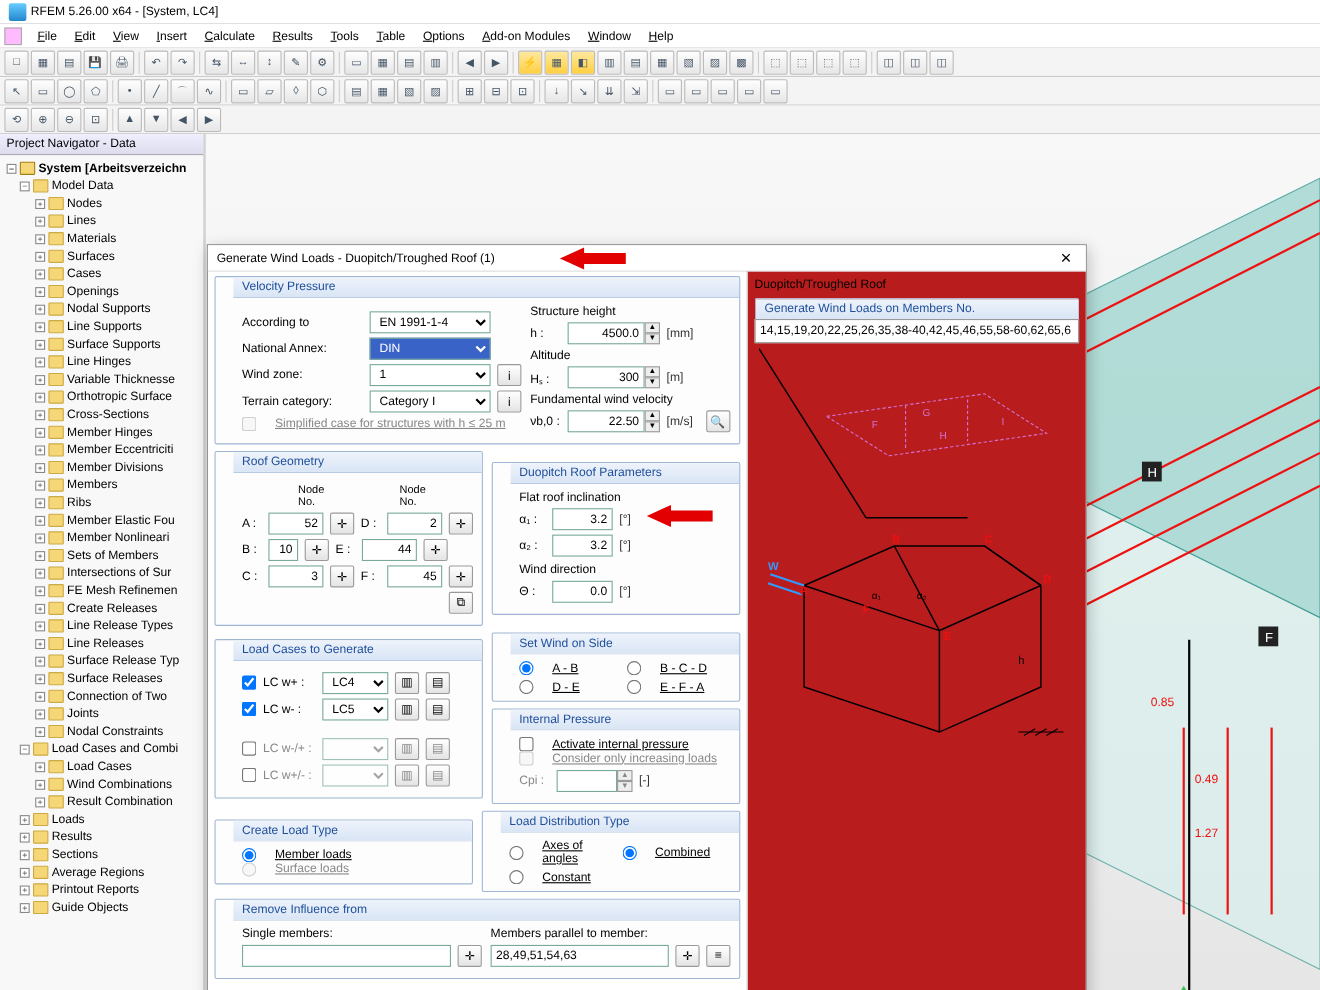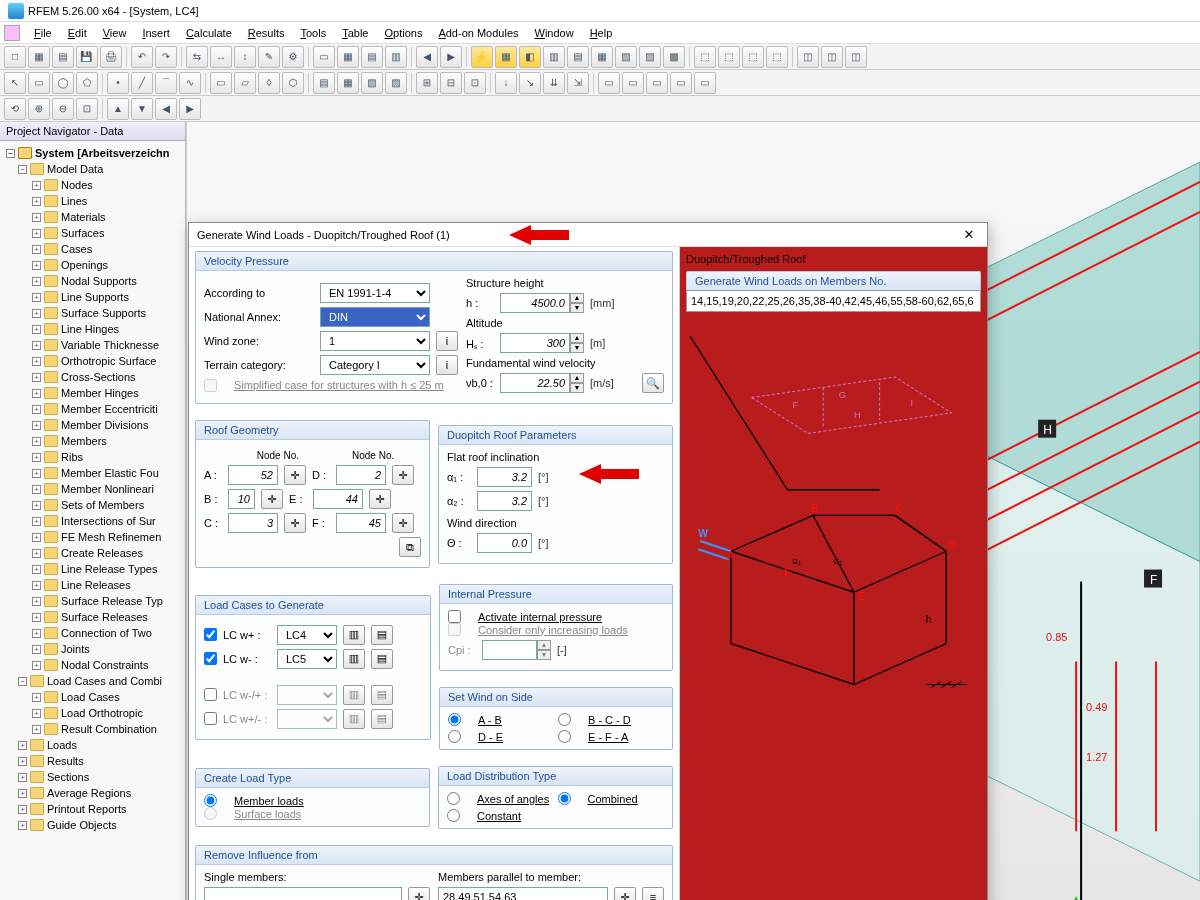--- a/index.html
+++ b/index.html
@@ -37,29 +37,29 @@
   .model3d { position:absolute; inset:0; }
 
   
   .dialog { position:absolute; left:188px; top:100px; width:800px; background:#fff; border:1px solid #888; box-shadow:2px 4px 14px rgba(0,0,0,.25); z-index:50; }
   .dlg-title { background:#fff; border-bottom:1px solid #ddd; padding:4px 8px; display:flex; align-items:center; }
   .dlg-title .close { margin-left:auto; width:20px; text-align:center; font-size:13px; cursor:pointer; }
   .dlg-body { display:flex; }
   .dlg-left { width:490px; padding:4px 6px 6px 6px; }
   .dlg-right { flex:1; background:#b91c1c; border-left:1px solid #ccc; padding:6px; position:relative; }
 
-  .group { border:1px solid #9fb6d4; border-radius:2px; margin-bottom:16px; background:#fdfdfd; }
+  .group { border:1px solid #9fb6d4; border-radius:2px; margin-bottom:6px; background:#fdfdfd;padding-left:16px; }
   .group > .ghdr { background:linear-gradient(#eef3fb,#d9e5f5); color:#1e4f9b; font-weight:normal; padding:3px 8px; border-bottom:1px solid #b9cbe4; border-radius:2px 2px 0 0; }
   .group > .gbody { padding:6px 8px; }
 
   .row { display:flex; align-items:center; gap:6px; margin:4px 0; }
   label.fld { width:110px; }
   select.ctl, input.ctl { height:20px; border:1px solid #7a9; background:#fff; padding:0 4px; font-size:11px; }
   select.ctl { width:110px; }
-  input.num { width:70px; text-align:right;font-style:italic; }
+  input.num { width:70px; text-align:right; }
   .spin { display:inline-flex; }
   .spin .updn { width:14px; display:flex; flex-direction:column; }
   .spin .updn div { height:10px; border:1px solid #999; background:#eee; font-size:7px; text-align:center; line-height:8px; }
   .unit { color:#333; }
   .iconbtn { width:22px; height:20px; border:1px solid #999; background:linear-gradient(#fff,#e4e4e4); border-radius:2px; display:flex; align-items:center; justify-content:center; font-size:11px; }
 
   .two-col { display:flex; gap:8px;align-items:center; }
   .two-col > .col { flex:1; }
 
   .radio, .check { display:flex; align-items:center; gap:17px;text-decoration:underline; }
@@ -364,21 +364,21 @@
         </div>
       <div id="tree-lcc">
           <div class="tree-item tree-indent2">
             <span class="exp">+</span>
             <span class="ico"></span>
             <span>Load Cases</span>
           </div>
           <div class="tree-item tree-indent2">
             <span class="exp">+</span>
             <span class="ico"></span>
-            <span>Load Orthotropic</span>
+            <span>Wind Combinations</span>
           </div>
           <div class="tree-item tree-indent2">
             <span class="exp">+</span>
             <span class="ico"></span>
             <span>Result Combination</span>
           </div>
         </div>
       <div id="tree-rest">
           <div class="tree-item tree-indent1">
             <span class="exp">+</span>
@@ -633,20 +633,41 @@
                   <label style="width:48px">LC w+/- :</label>
                 <select class="ctl" style="width:60px" disabled=""><option></option></select>
                 <span class="iconbtn">▥</span>
                   <span class="iconbtn">▤</span>
                 </div>
             </div>
           </div>
 
           <div class="col">
             <div class="group">
+              <div class="ghdr">Set Wind on Side</div>
+              <div class="gbody" style="display:grid;grid-template-columns:1fr 1fr;gap:4px">
+                <label class="radio">
+                    <input type="radio" name="sw" checked="" style="">
+                    <span>A - B</span>
+                  </label>
+                <label class="radio">
+                    <input type="radio" name="sw" style="">
+                    <span>B - C - D</span>
+                  </label>
+                <label class="radio">
+                    <input type="radio" name="sw" style="">
+                    <span>D - E</span>
+                  </label>
+                <label class="radio">
+                    <input type="radio" name="sw" style="">
+                    <span>E - F - A</span>
+                  </label>
+              </div>
+            </div>
+            <div class="group">
               <div class="ghdr">Internal Pressure</div>
               <div class="gbody">
                 <label class="check">
                     <input type="checkbox" style="">
                     <span>Activate internal pressure</span>
                   </label>
                 <label class="check greytext">
                     <input type="checkbox" disabled="" style="">
                     <span>Consider only increasing loads</span>
                   </label>
@@ -654,41 +675,20 @@
                     <label style="width:28px">Cpi :</label>
                   <span class="spin">
                       <input class="ctl num" style="width: 55px;" disabled="">
                       <span class="updn">
                         <div>▲</div>
                         <div>▼</div>
                       </span>
                     </span>
                   <span class="unit">[-]</span>
                   </div>
-              </div>
-            </div>
-            <div class="group">
-              <div class="ghdr">Set Wind on Side</div>
-              <div class="gbody" style="display:grid;grid-template-columns:1fr 1fr;gap:4px">
-                <label class="radio">
-                    <input type="radio" name="sw" checked="" style="">
-                    <span>A - B</span>
-                  </label>
-                <label class="radio">
-                    <input type="radio" name="sw" style="">
-                    <span>B - C - D</span>
-                  </label>
-                <label class="radio">
-                    <input type="radio" name="sw" style="">
-                    <span>D - E</span>
-                  </label>
-                <label class="radio">
-                    <input type="radio" name="sw" style="">
-                    <span>E - F - A</span>
-                  </label>
               </div>
             </div>
           </div>
         </div>
 
         <div class="two-col">
           <div class="group col">
             <div class="ghdr">Create Load Type</div>
             <div class="gbody">
               <label class="radio">

